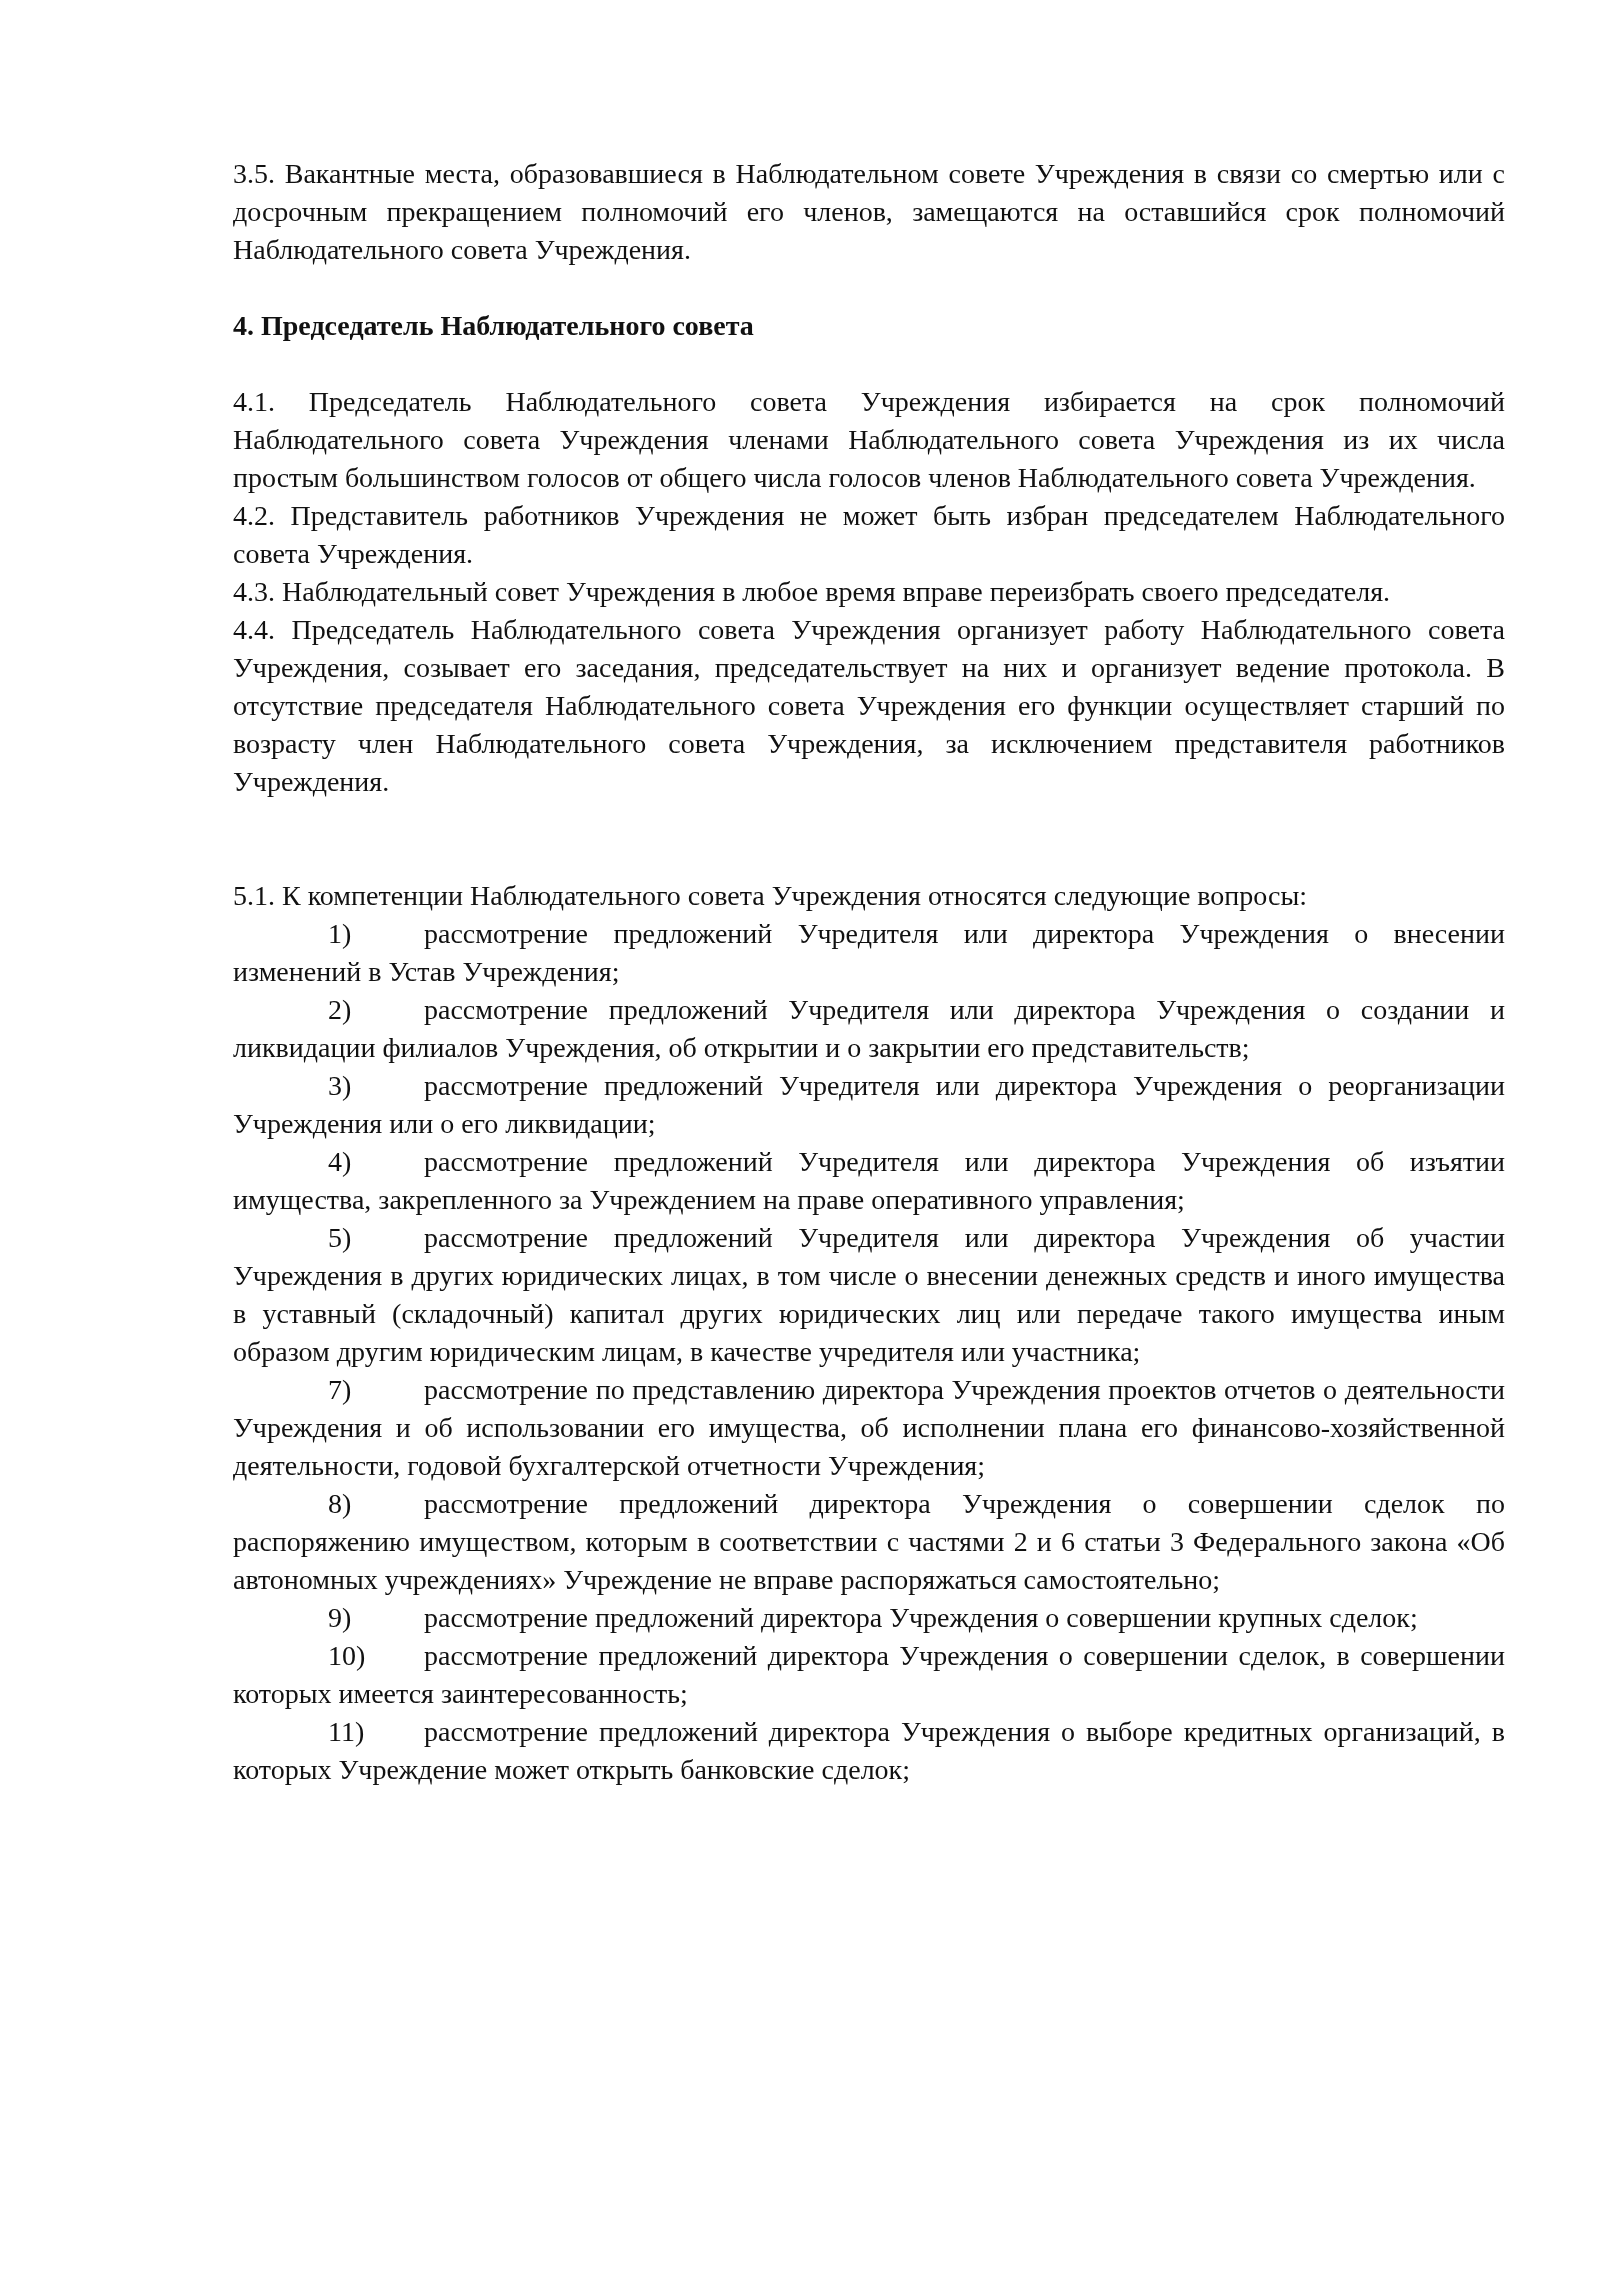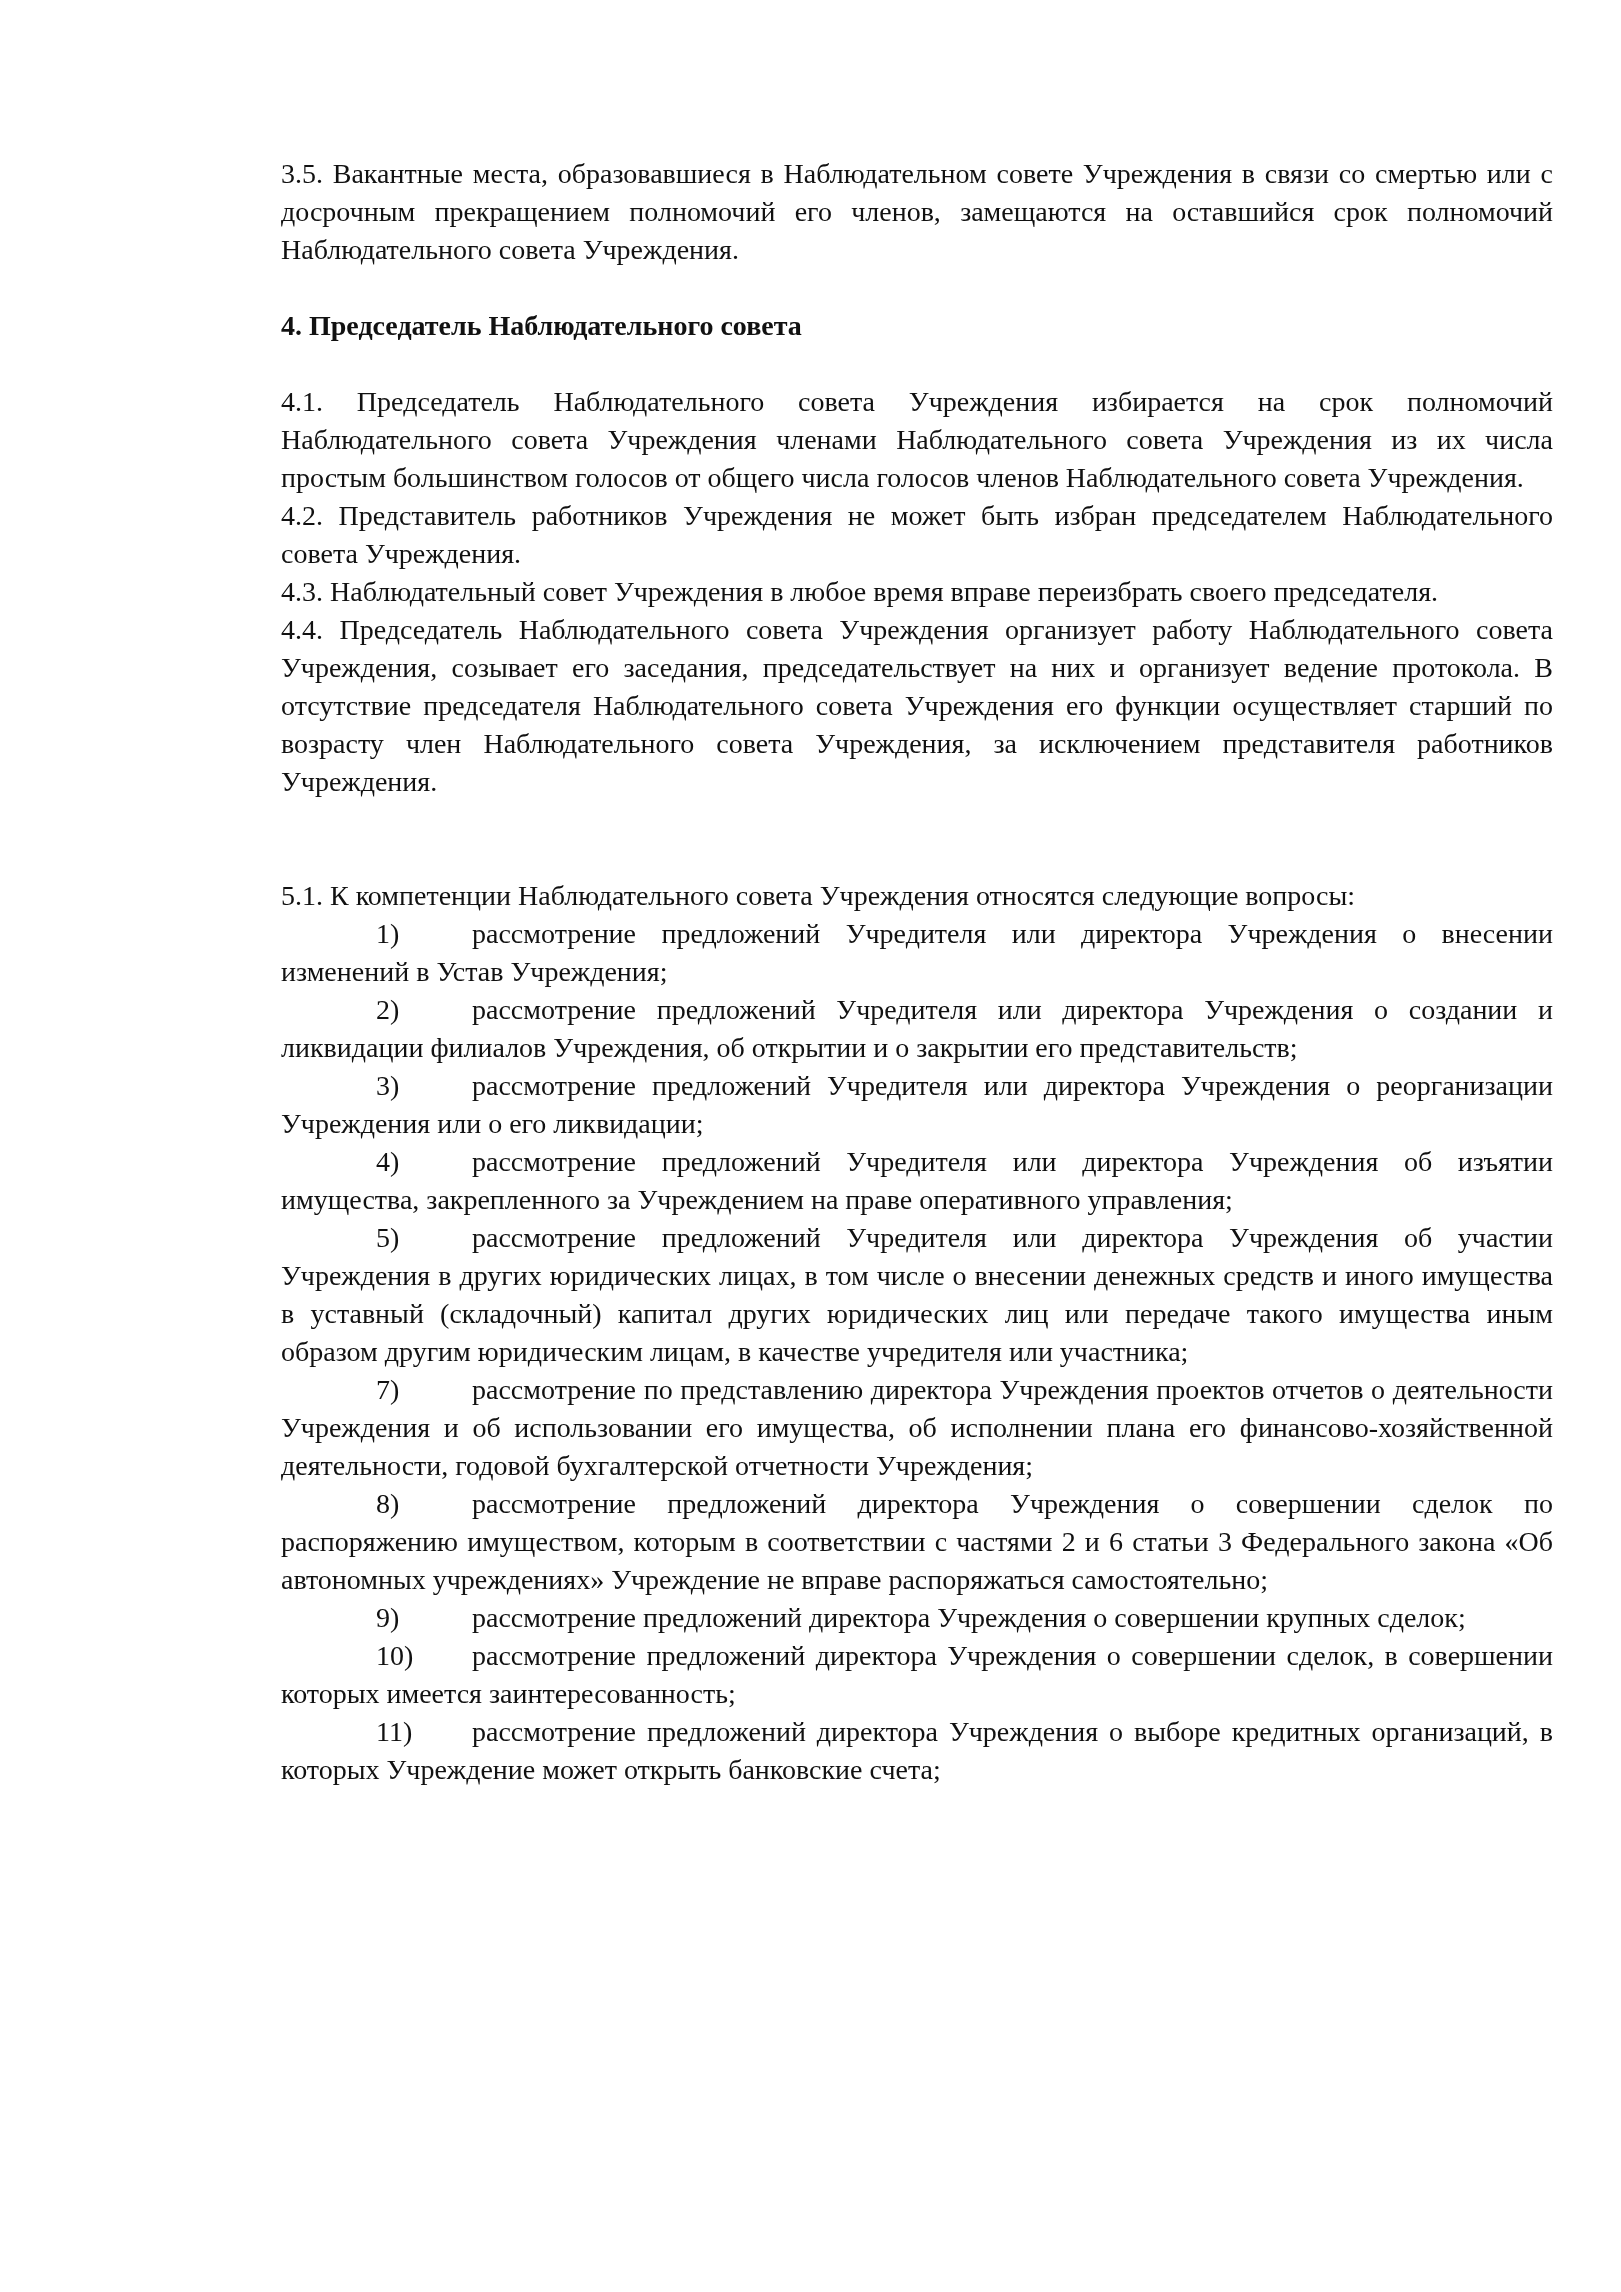--- a/index.html
+++ b/index.html
@@ -15,21 +15,20 @@
       font-family: "Liberation Serif", "DejaVu Serif", serif;
       color: #111111;
     }
     .page {
       position: absolute;
       left: 233px;
       top: 155px;
       width: 1272px;
       font-size: 28px;
       line-height: 38px;
-      margin-left: 48px;
     }
     .para {
       margin: 0;
       text-align: justify;
       text-align-last: left;
     }
     .heading {
       margin: 0;
       text-align: left;
       font-weight: bold;
@@ -73,17 +72,17 @@
   <div>
     <p class="item"><span class="num">1)</span><span>рассмотрение предложений Учредителя или директора Учреждения о внесении изменений в Устав Учреждения;</span></p>
     <p class="item"><span class="num">2)</span><span>рассмотрение предложений Учредителя или директора Учреждения о создании и ликвидации филиалов Учреждения, об открытии и о закрытии его представительств;</span></p>
     <p class="item"><span class="num">3)</span><span>рассмотрение предложений Учредителя или директора Учреждения о реорганизации Учреждения или о его ликвидации;</span></p>
     <p class="item"><span class="num">4)</span><span>рассмотрение предложений Учредителя или директора Учреждения об изъятии имущества, закрепленного за Учреждением на праве оперативного управления;</span></p>
     <p class="item"><span class="num">5)</span><span>рассмотрение предложений Учредителя или директора Учреждения об участии Учреждения в других юридических лицах, в том числе о внесении денежных средств и иного имущества в уставный (складочный) капитал других юридических лиц или передаче такого имущества иным образом другим юридическим лицам, в качестве учредителя или участника;</span></p>
     <p class="item"><span class="num">7)</span><span>рассмотрение по представлению директора Учреждения проектов отчетов о деятельности Учреждения и об использовании его имущества, об исполнении плана его финансово-хозяйственной деятельности, годовой бухгалтерской отчетности Учреждения;</span></p>
     <p class="item"><span class="num">8)</span><span>рассмотрение предложений директора Учреждения о совершении сделок по распоряжению имуществом, которым в соответствии с частями 2 и 6 статьи 3 Федерального закона «Об автономных учреждениях» Учреждение не вправе распоряжаться самостоятельно;</span></p>
     <p class="item"><span class="num">9)</span><span>рассмотрение предложений директора Учреждения о совершении крупных сделок;</span></p>
     <p class="item"><span class="num">10)</span><span>рассмотрение предложений директора Учреждения о совершении сделок, в совершении которых имеется заинтересованность;</span></p>
-    <p class="item"><span class="num">11)</span><span>рассмотрение предложений директора Учреждения о выборе кредитных организаций, в которых Учреждение может открыть банковские счета;</span></p>
+    <p class="item"><span class="num">11)</span><span>рассмотрение предложений директора Учреждения о выборе кредитных организаций, в которых Учреждение может открыть банковские сделок;</span></p>
   </div>
 
 </div>
 
 
 </body></html>

